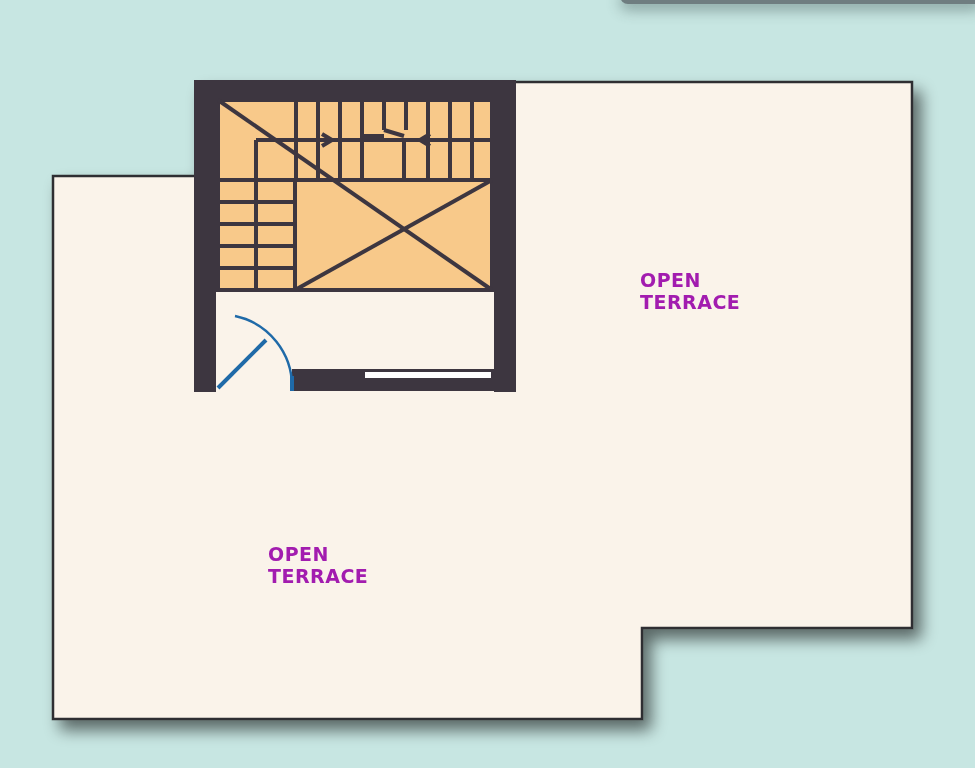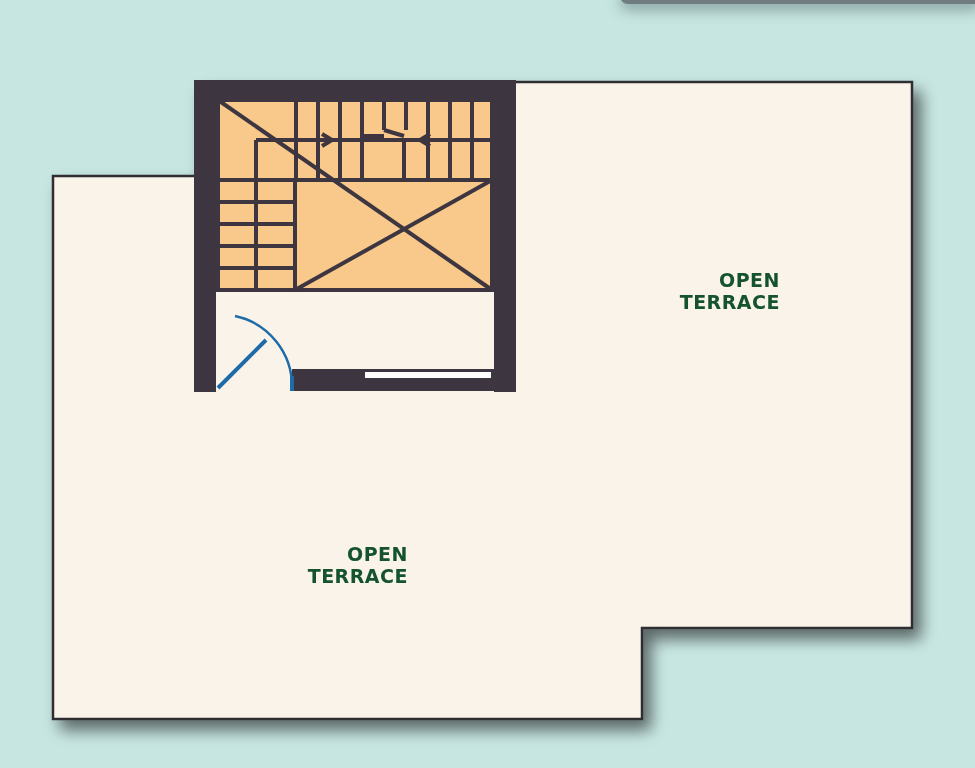--- a/index.html
+++ b/index.html
@@ -9,22 +9,22 @@
       position: relative;
       font-family: "DejaVu Sans", sans-serif;
     }
     .top-shadow {
       position: absolute; left: 620px; top: -10px; width: 360px; height: 14px;
       background: #6f7d80; border-radius: 0 0 0 8px;
       box-shadow: 0 6px 14px rgba(60,80,80,0.45);
     }
     svg.plan { position: absolute; left: 0; top: 0; }
     .label {
-      position: absolute; text-align: right; font-weight: bold;
-      font-size: 19px; line-height: 22px; color: #14532d; letter-spacing: 0.5px;
+      position: absolute; text-align: left; font-weight: bold;
+      font-size: 19px; line-height: 22px; color: #a21caf; letter-spacing: 0.5px;
     }
   </style>
 </head>
 <body>
 
 <div class="top-shadow"></div>
 
 <svg class="plan" width="975" height="768" viewBox="0 0 975 768">
   <defs>
     <filter id="sh" x="-10%" y="-10%" width="130%" height="130%">

